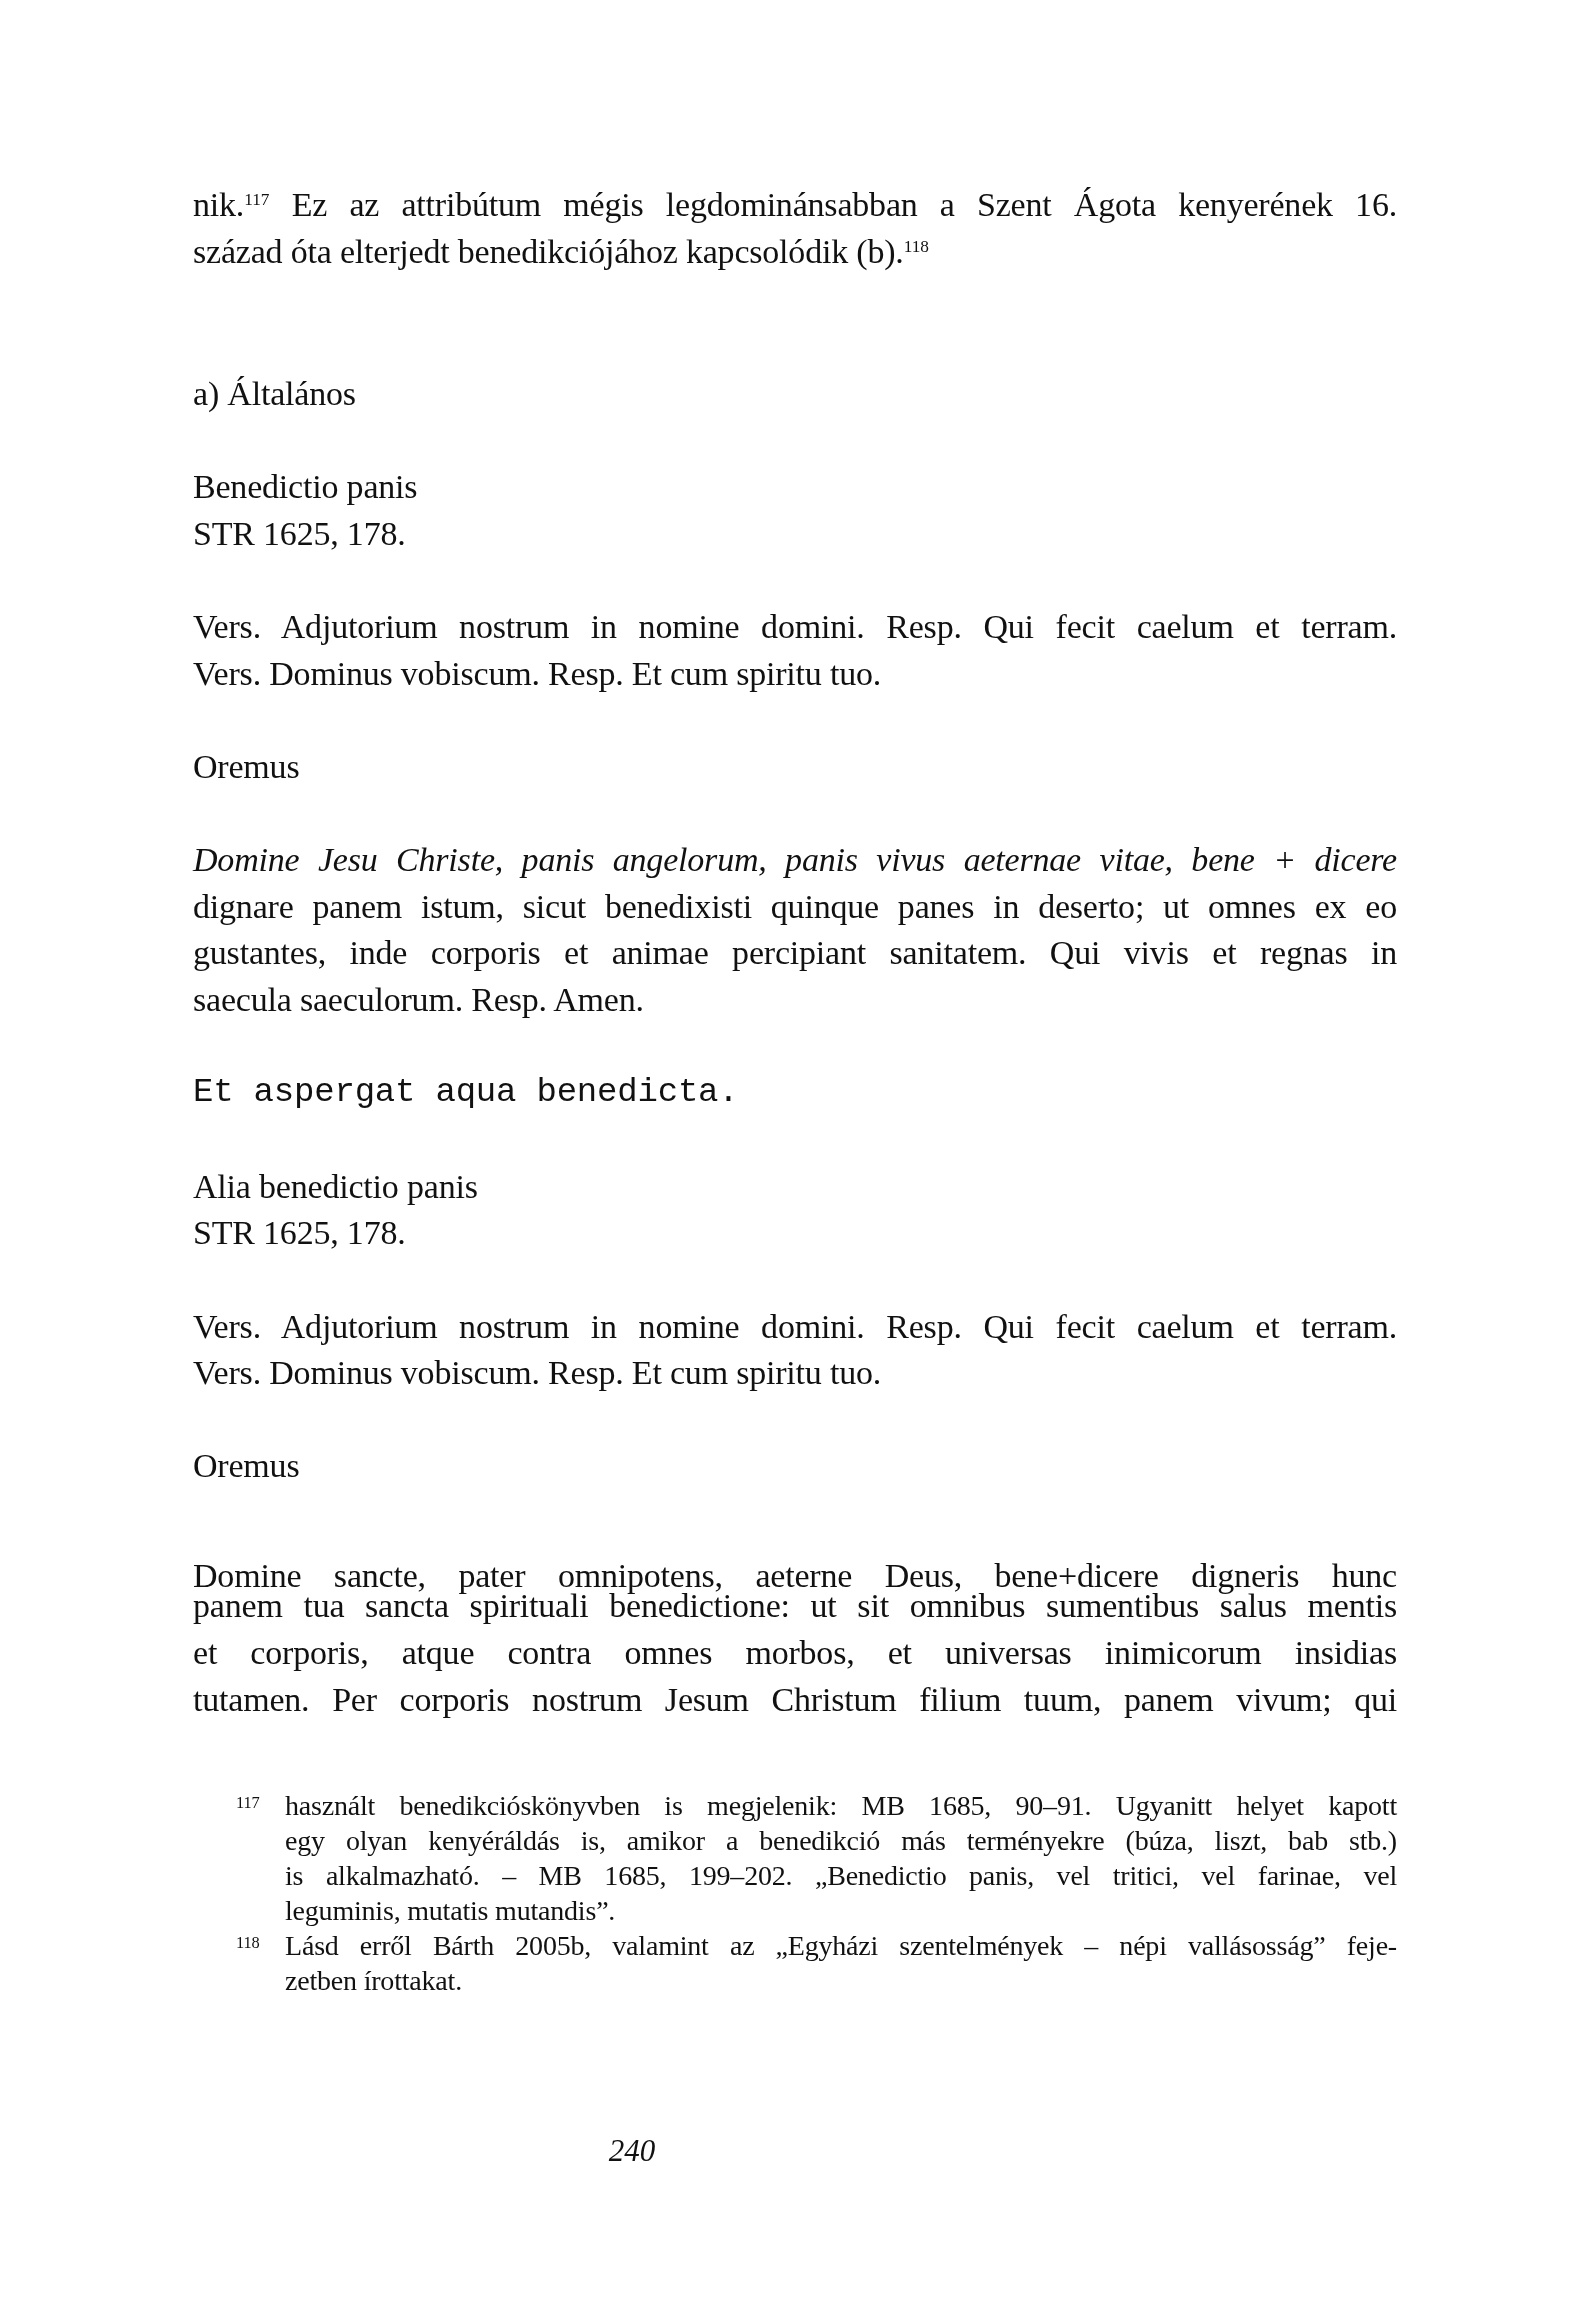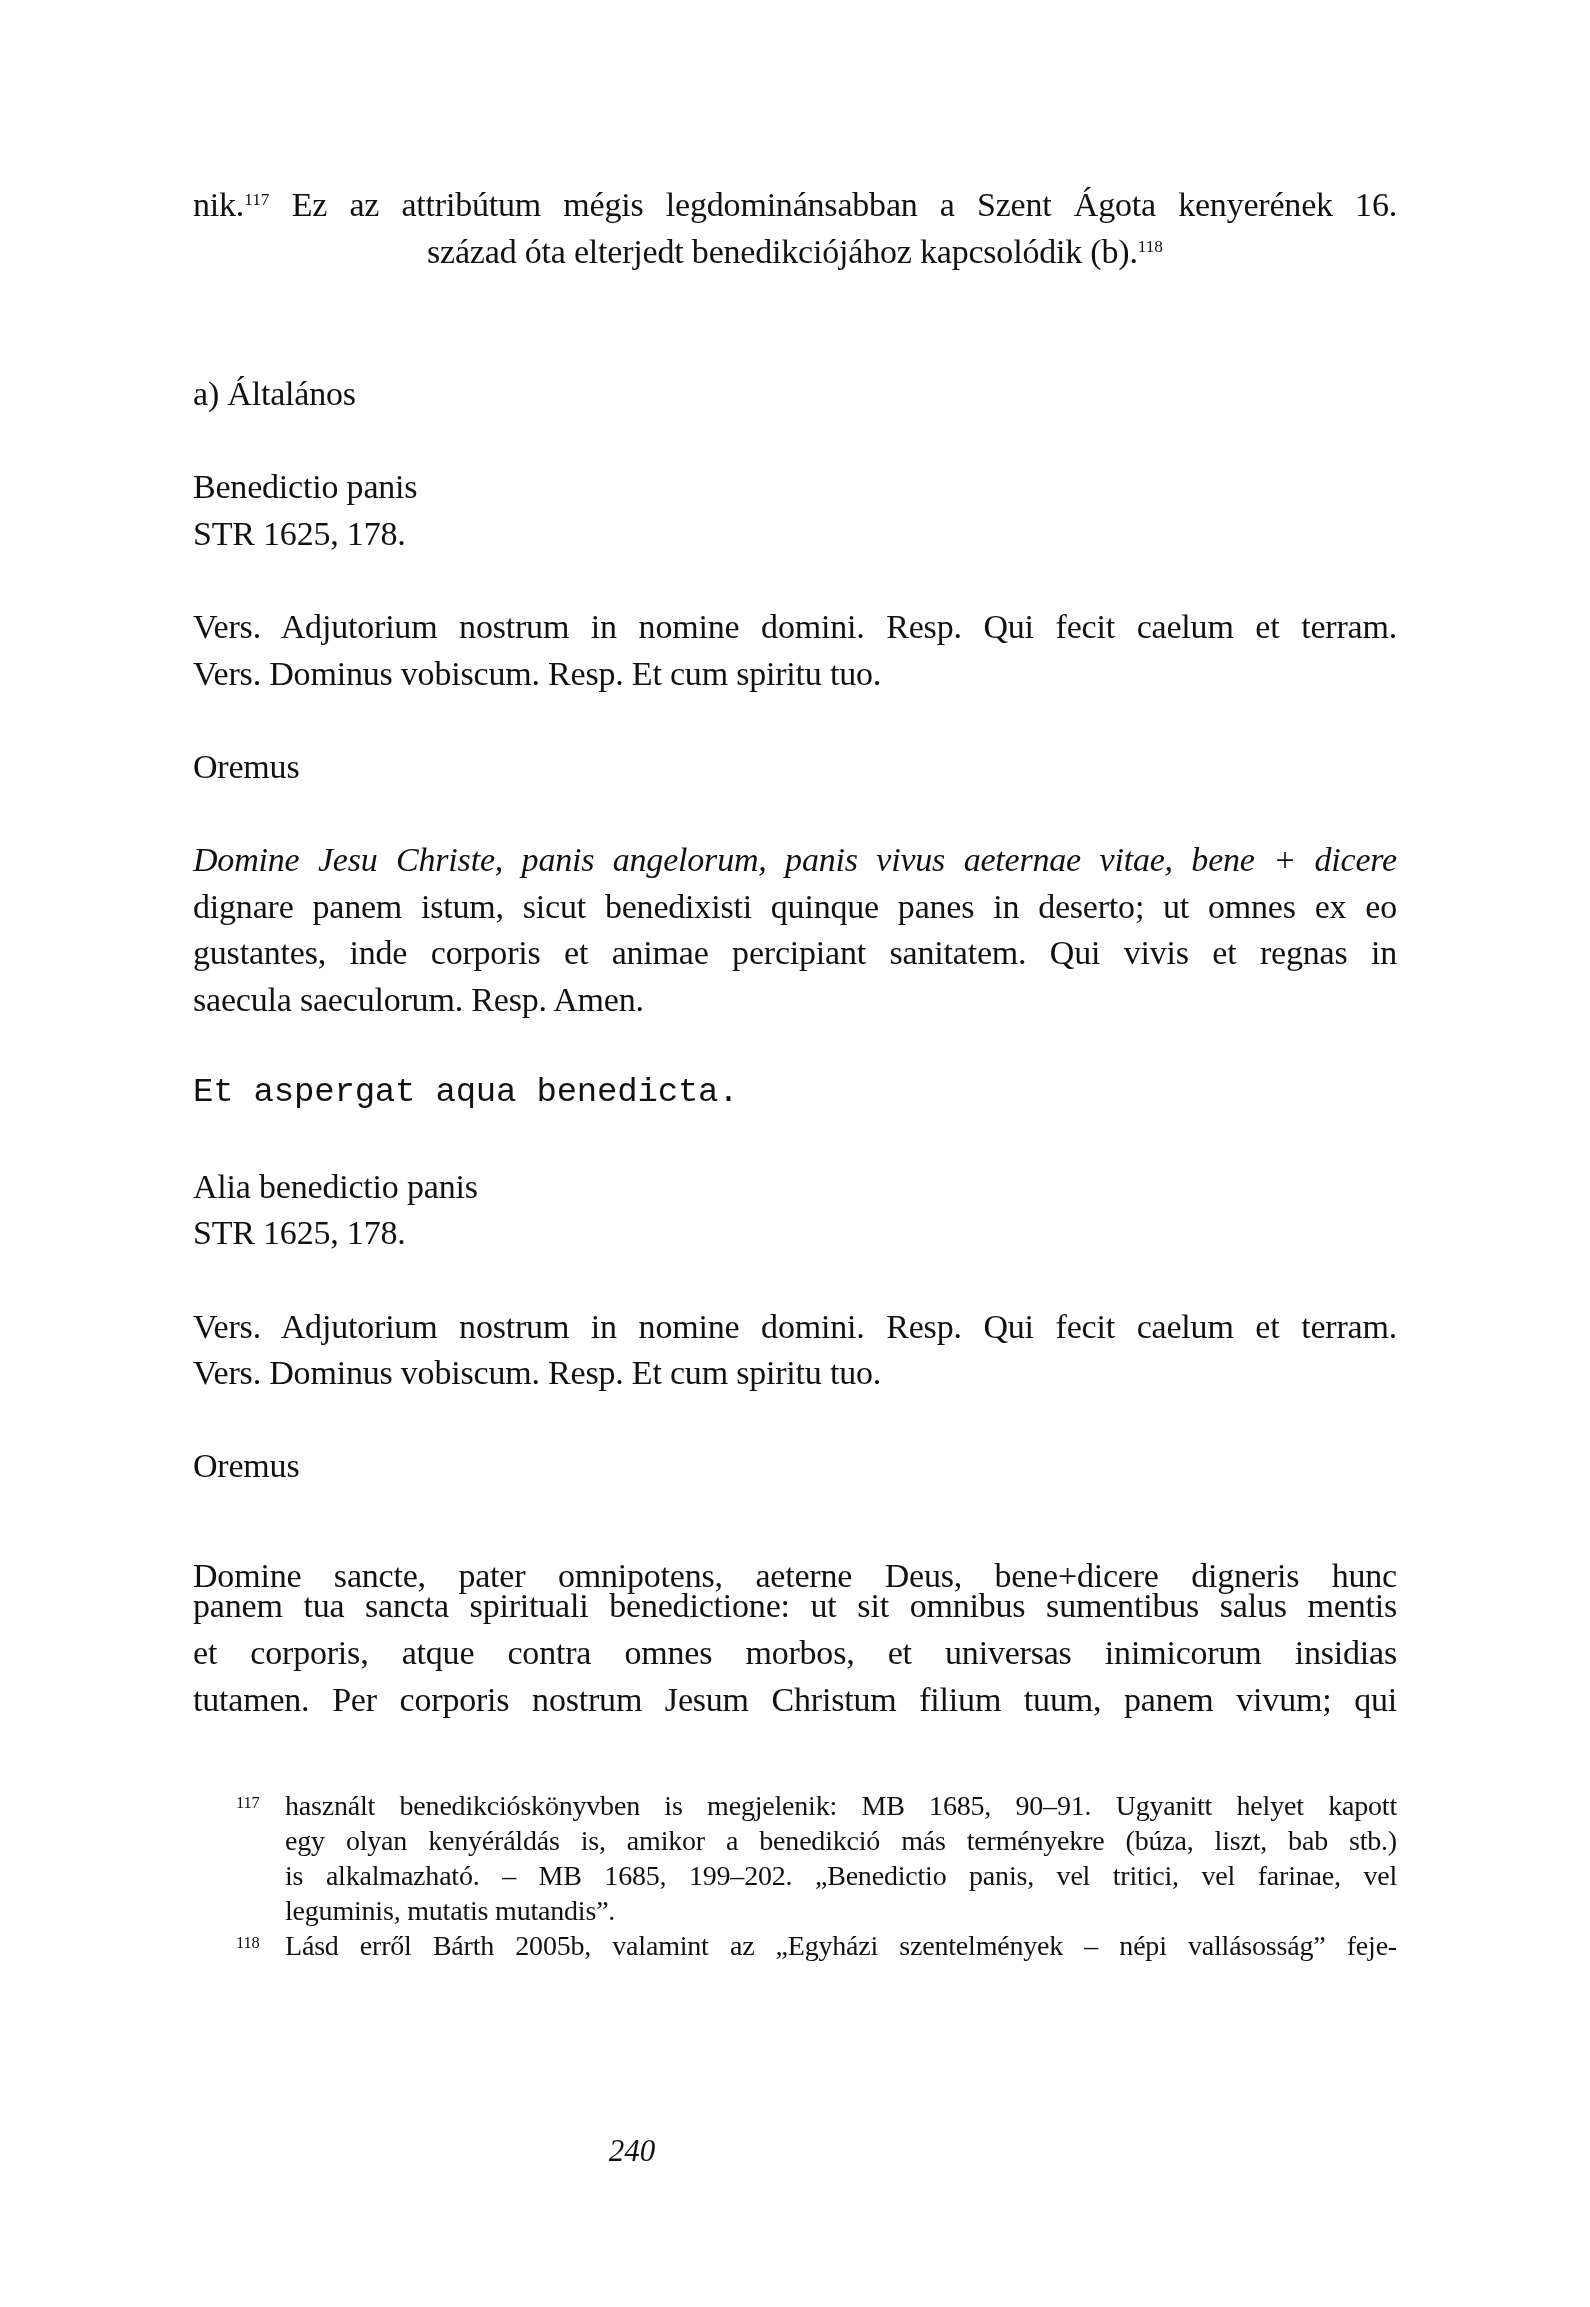--- a/index.html
+++ b/index.html
@@ -79,21 +79,21 @@
       font-style: italic;
       font-size: 31px;
     }
   </style>
 </head>
 <body>
 
 <div class="page body-text">
 
   <div class="line justify" style="top:181px;"><span>nik.</span><sup class="fnref">117</sup><span> Ez az attribútum mégis legdominánsabban a Szent Ágota kenyerének 16.</span></div>
-  <div class="line" style="top:228px;text-align:center;"><span>század óta elterjedt benedikciójához kapcsolódik (b).</span><sup class="fnref">118</sup></div>
+  <div class="line" style="top:228px;"><span>század óta elterjedt benedikciójához kapcsolódik (b).</span><sup class="fnref">118</sup></div>
 
   <div class="line" style="top:370px;">a) Általános</div>
 
   <div class="line" style="top:463px;">Benedictio panis</div>
   <div class="line" style="top:510px;">STR 1625, 178.</div>
 
   <div class="line justify" style="top:603px;">Vers. Adjutorium nostrum in nomine domini. Resp. Qui fecit caelum et terram.</div>
   <div class="line" style="top:650px;">Vers. Dominus vobiscum. Resp. Et cum spiritu tuo.</div>
 
   <div class="line" style="top:743px;">Oremus</div>
@@ -122,18 +122,19 @@
     <div class="fn">
       <span class="fn-num">117</span>
       <span class="fn-line j">használt benedikcióskönyvben is megjelenik: MB 1685, 90–91. Ugyanitt helyet kapott</span>
       <span class="fn-line j">egy olyan kenyéráldás is, amikor a benedikció más terményekre (búza, liszt, bab stb.)</span>
       <span class="fn-line j">is alkalmazható. – MB 1685, 199–202. „Benedictio panis, vel tritici, vel farinae, vel</span>
       <span class="fn-line">leguminis, mutatis mutandis”.</span>
     </div>
     <div class="fn">
       <span class="fn-num">118</span>
       <span class="fn-line j">Lásd erről Bárth 2005b, valamint az „Egyházi szentelmények – népi vallásosság” feje-</span>
+      <span class="fn-line">zetben írottakat.</span>
     </div>
   </div>
 </div>
 
 <div class="page-number">240</div>
 
 
 </body></html>

